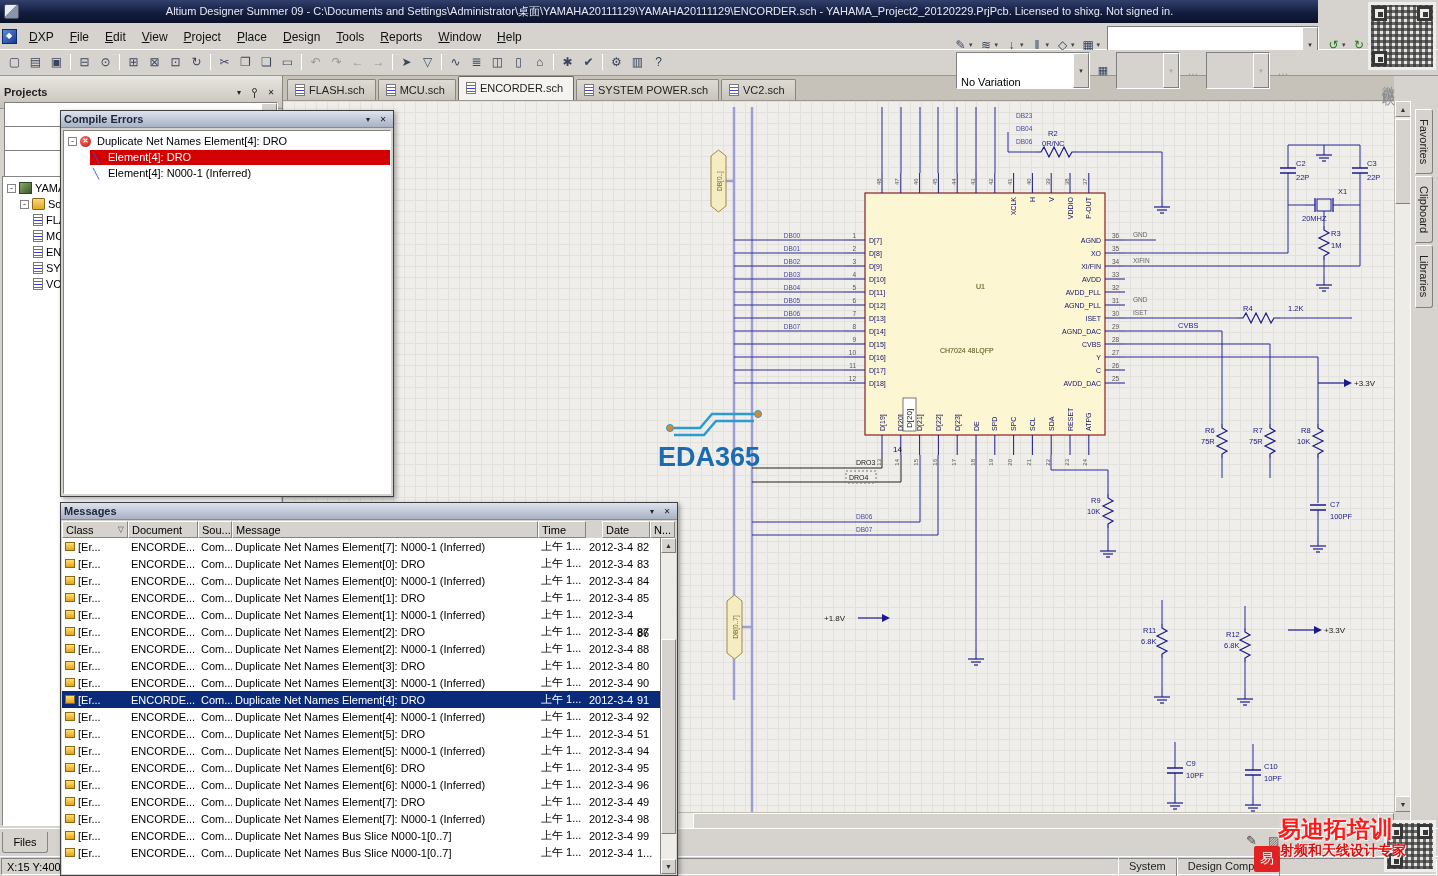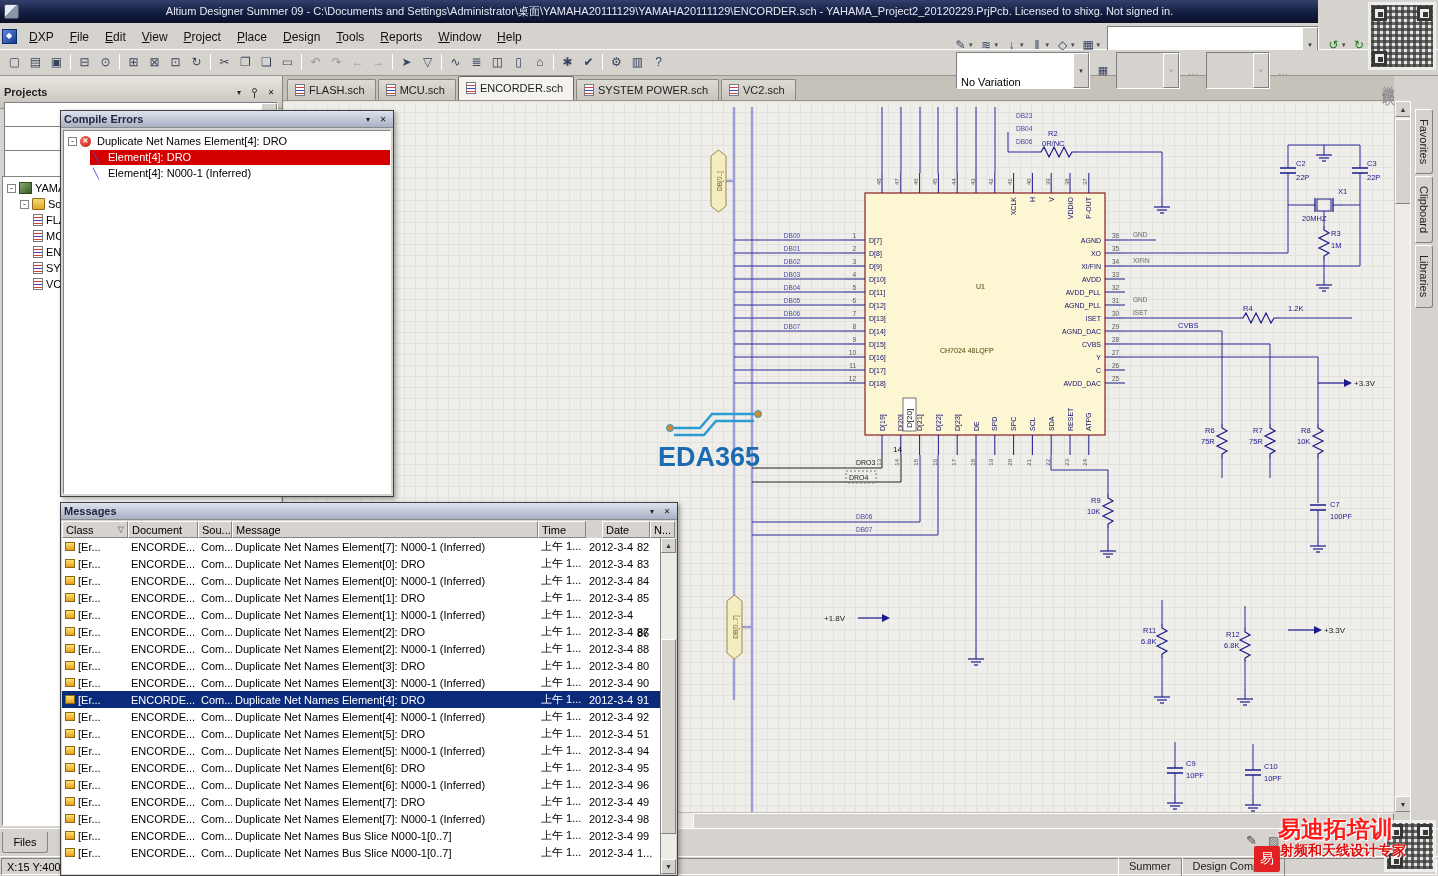--- a/index.html
+++ b/index.html
@@ -703,21 +703,21 @@
   <div class="bottomstrip">
     <div class="filestab">Files</div>
     <span class="stripicon">✎</span>
     <span class="stripicon2">▨</span>
   </div>
 
   <div class="statusbar">
     <div class="cell coord">X:15 Y:400</div>
     <div class="cell grow"></div>
     <div class="sb-buttons" id="sb-buttons">
-        <div class="sbbtn">Summer</div>
+        <div class="sbbtn">System</div>
         <div class="sbbtn">Design Compiler</div>
       </div>
   </div>
 
   <div class="panel compile">
     <div class="ptitle">
       <span class="ptitle-text">Compile Errors</span>
       <span class="pbtns">
         <span class="pbtn">▾</span>
         <span class="pbtn">✕</span>

